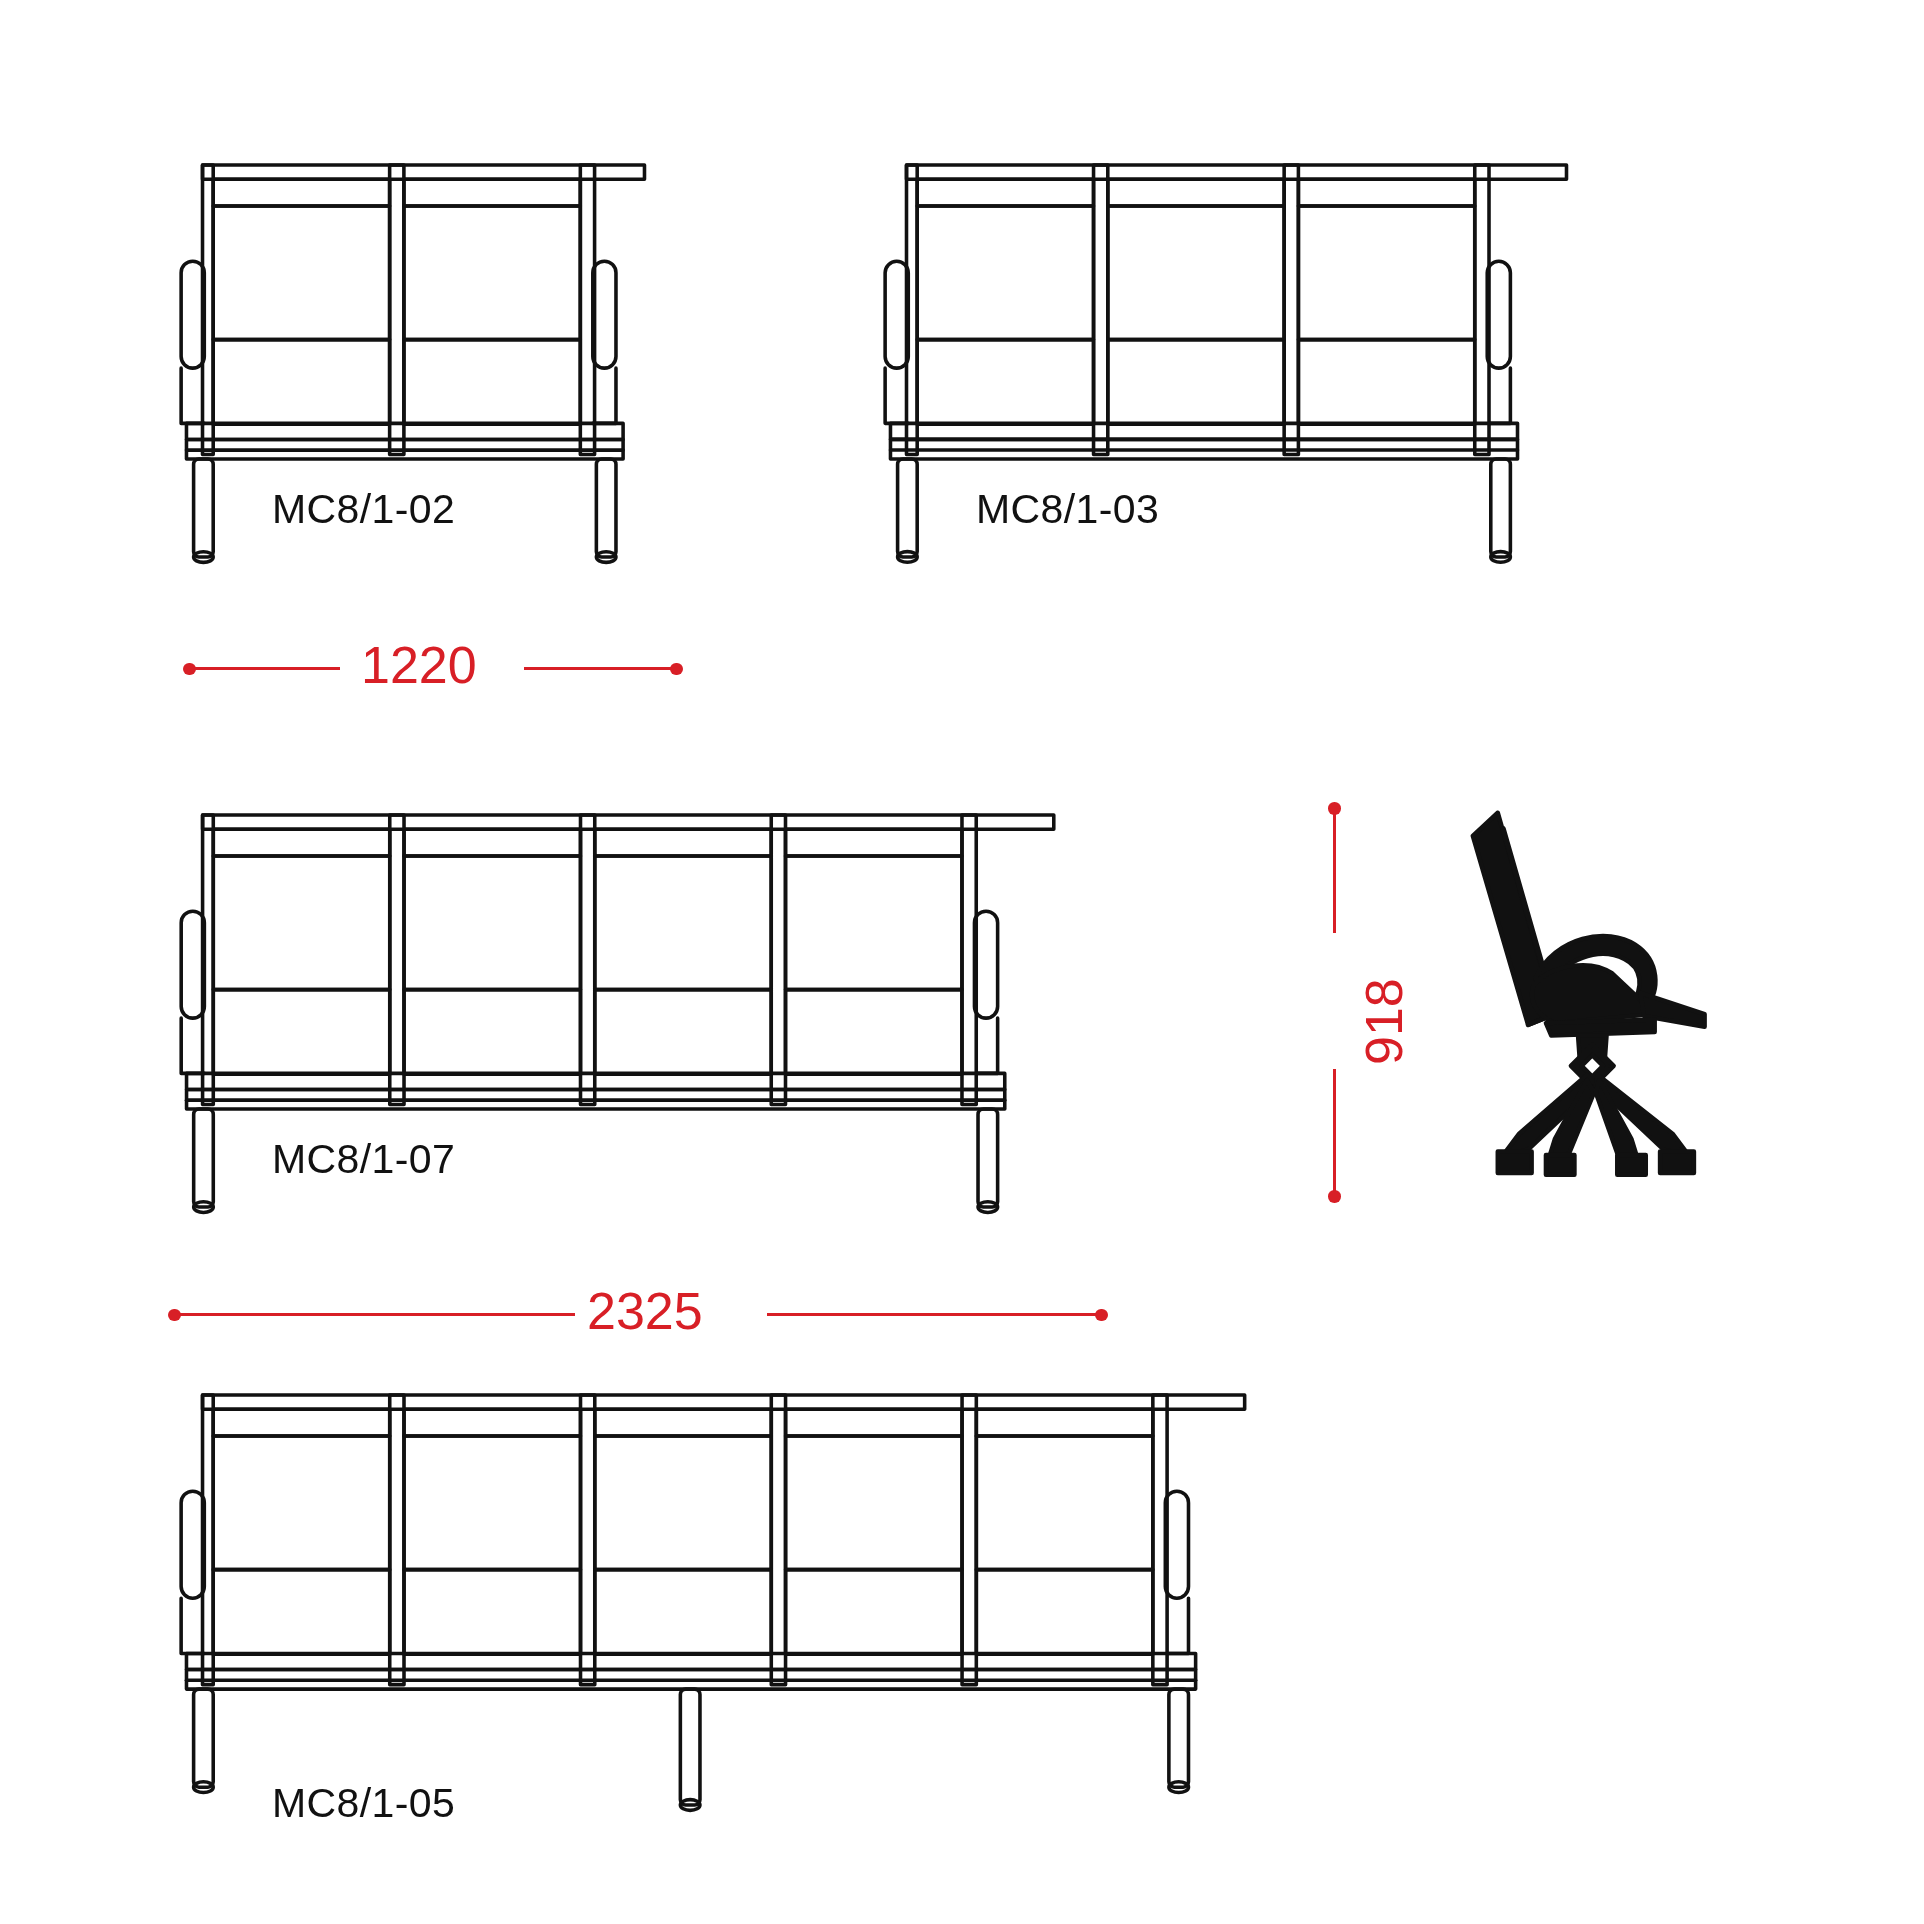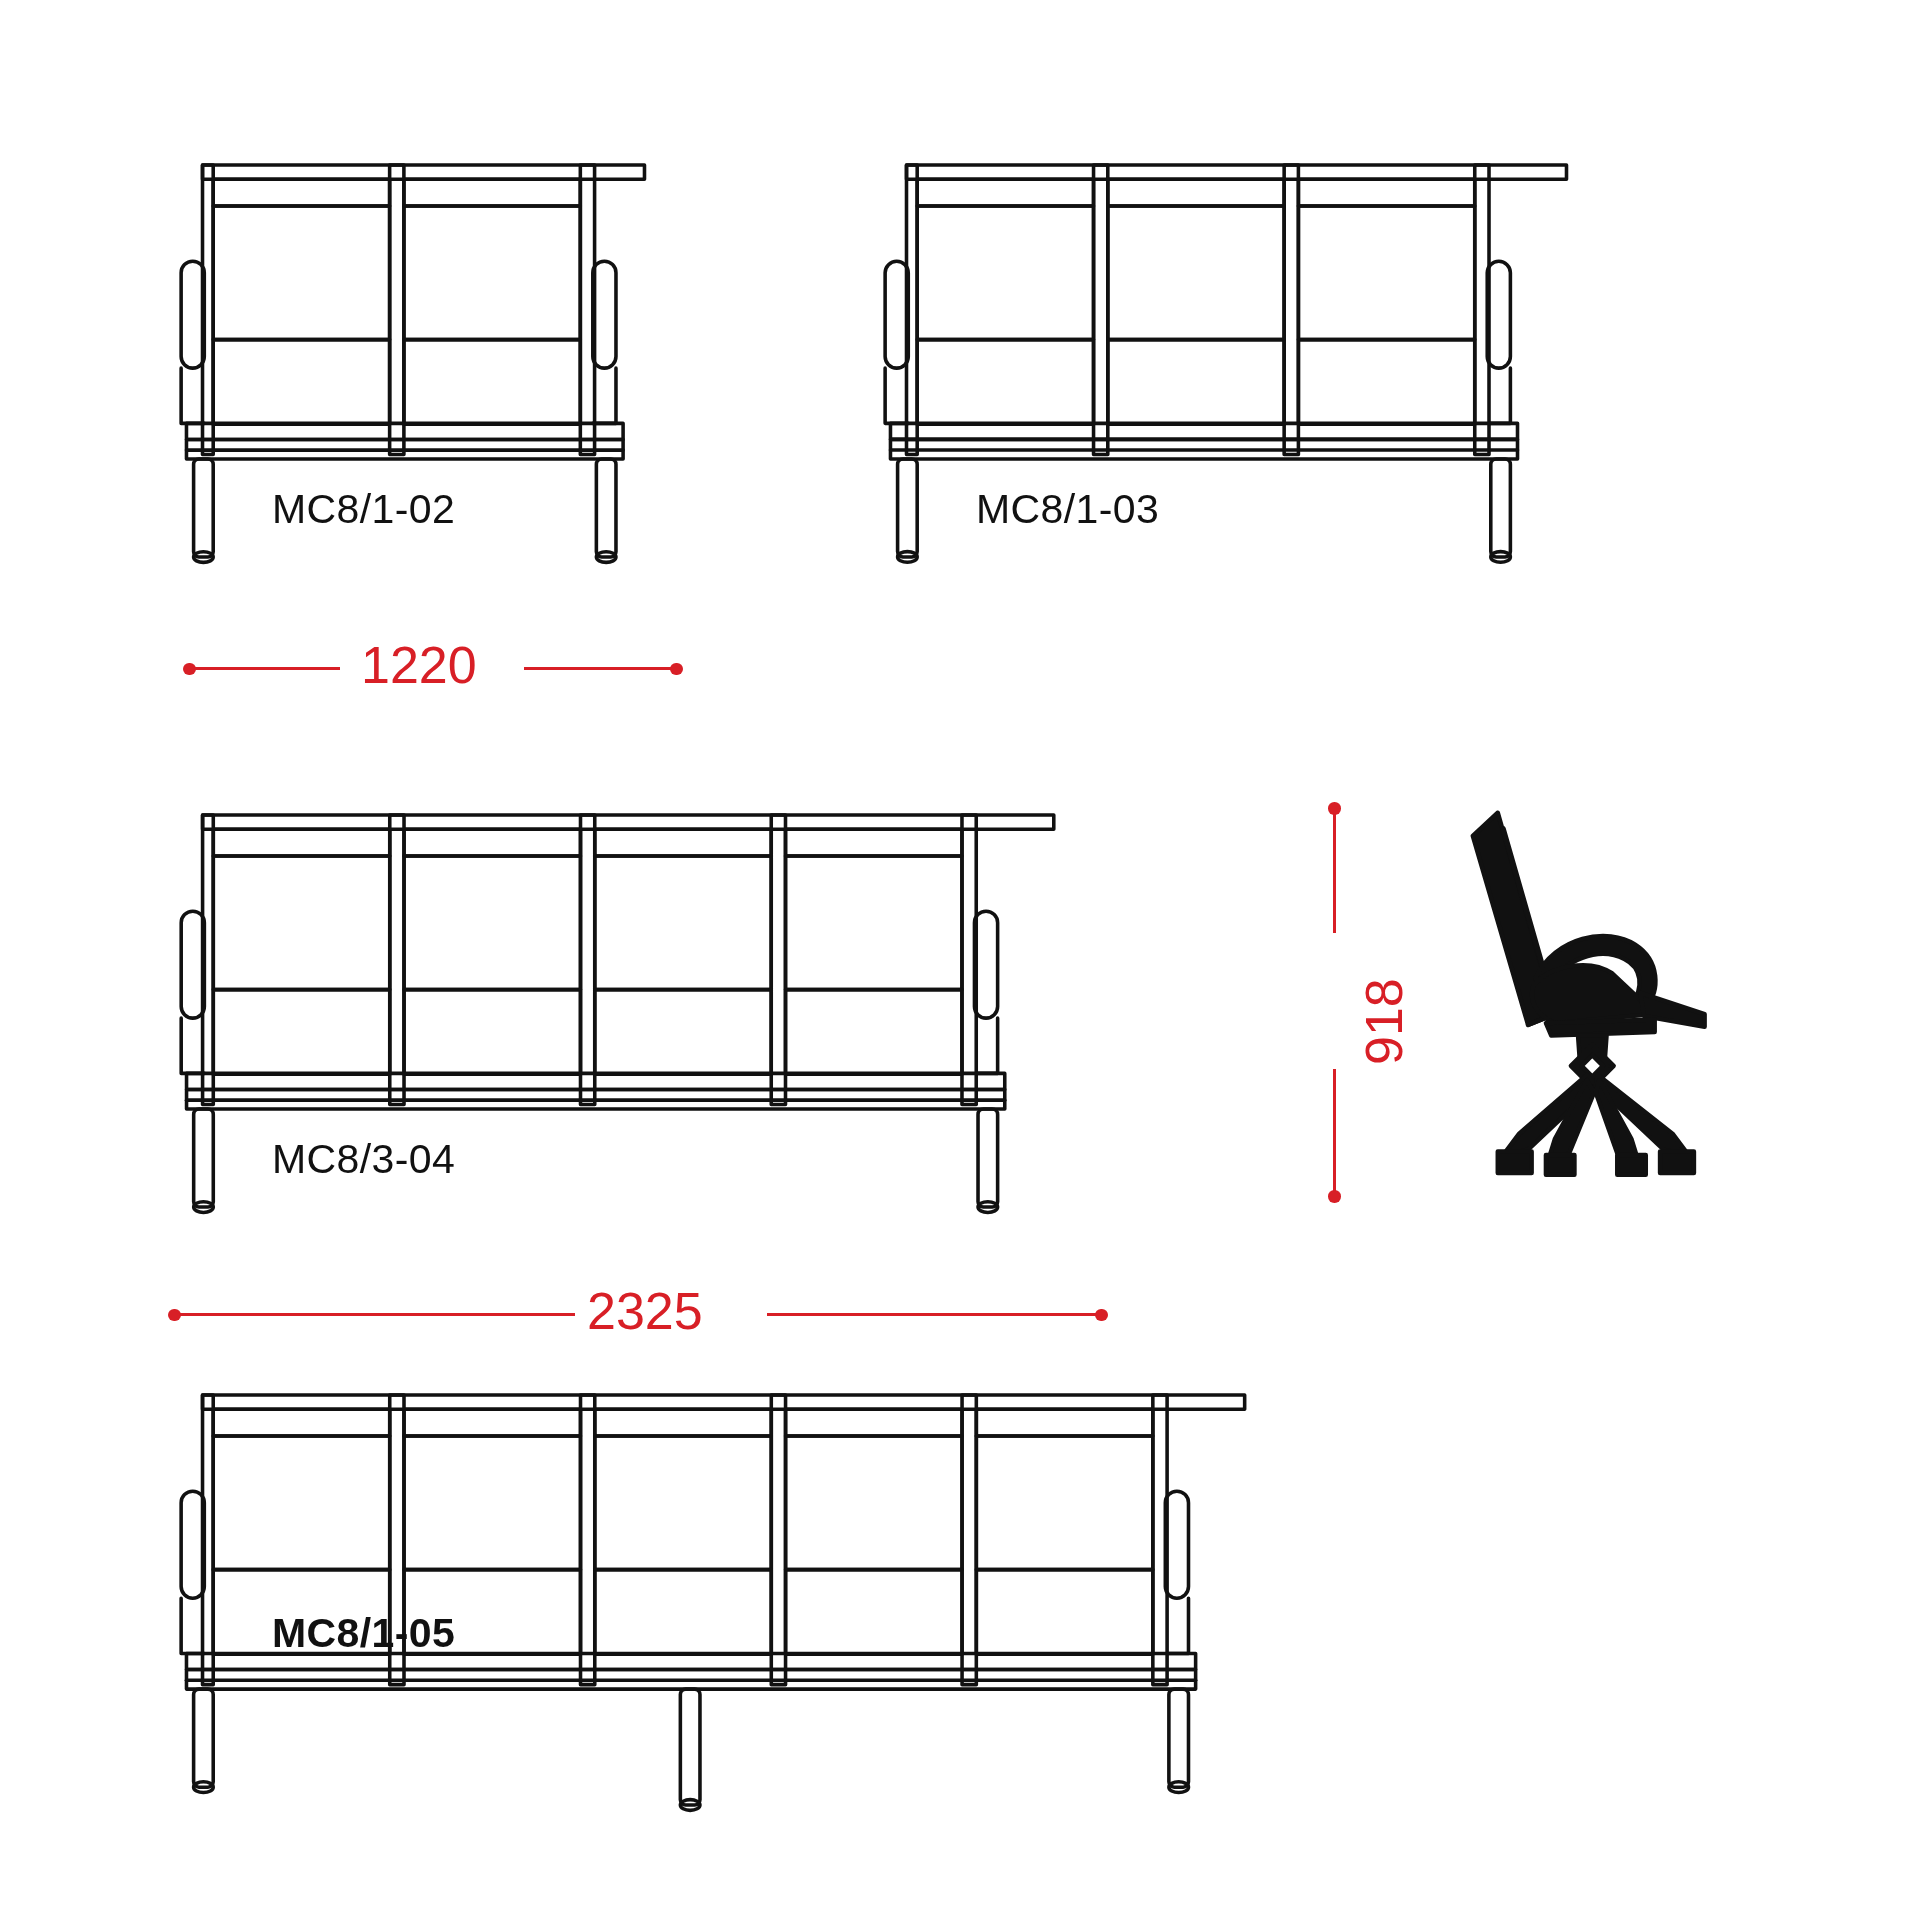--- a/index.html
+++ b/index.html
@@ -120,21 +120,21 @@
       <path d="M924 238 L924 300 L900 300"></path>
       <rect x="14" y="300" width="918" height="18"></rect>
       <rect x="14" y="318" width="918" height="22"></rect>
       <line x1="14" y1="330" x2="932" y2="330"></line>
       <rect x="22" y="340" width="22" height="110" rx="6"></rect>
       <rect x="902" y="340" width="22" height="110" rx="6"></rect>
       <ellipse cx="33" cy="450" rx="11" ry="6"></ellipse>
       <ellipse cx="913" cy="450" rx="11" ry="6"></ellipse>
     </svg>
   </div>
-  <div class="label" style="left:272px;top:1136px;">MC8/3-04</div>
+  <div class="label" style="left:272px;top:1136px;">MC8/1-07</div>
 
   <div class="dim" style="left:168px;top:1288px;width:945px;height:53px;">
     <div class="dot" style="left:0;top:20.5px;"></div>
     <div class="dot" style="left:927px;top:20.5px;"></div>
     <div class="line" style="left:6.2px;top:25px;width:401px;height:2.7px;"></div>
     <div class="line" style="left:599px;top:25px;width:331px;height:2.7px;"></div>
     <div class="txt" style="left:419px;top:-7.1px;">2325</div>
   </div>
 
   <div class="unit" style="left:174px;top:1386px;">
@@ -169,21 +169,21 @@
       <rect x="14" y="318" width="1132" height="22"></rect>
       <line x1="14" y1="330" x2="1146" y2="330"></line>
       <rect x="22" y="340" width="22" height="110" rx="6"></rect>
       <rect x="568" y="340" width="22" height="130" rx="6"></rect>
       <rect x="1116" y="340" width="22" height="110" rx="6"></rect>
       <ellipse cx="33" cy="450" rx="11" ry="6"></ellipse>
       <ellipse cx="579" cy="470" rx="11" ry="6"></ellipse>
       <ellipse cx="1127" cy="450" rx="11" ry="6"></ellipse>
     </svg>
   </div>
-  <div class="label" style="left:272px;top:1610px;font-weight:bold;">MC8/1-05</div>
+  <div class="label" style="left:272px;top:1780px;">MC8/1-05</div>
 
 
   <div class="unit" style="left:1421px;top:802px;">
     <svg width="339" height="428" viewBox="0 0 380 480" fill="none" stroke="#111" stroke-width="5" stroke-linecap="round" stroke-linejoin="round">
 
       <path d="M86 12 L58 38 L120 250 L150 238 Z" fill="#111"></path>
       <path d="M120 250 L150 238"></path>
 
       <path d="M92 30 L150 232" stroke-width="6"></path>
 

